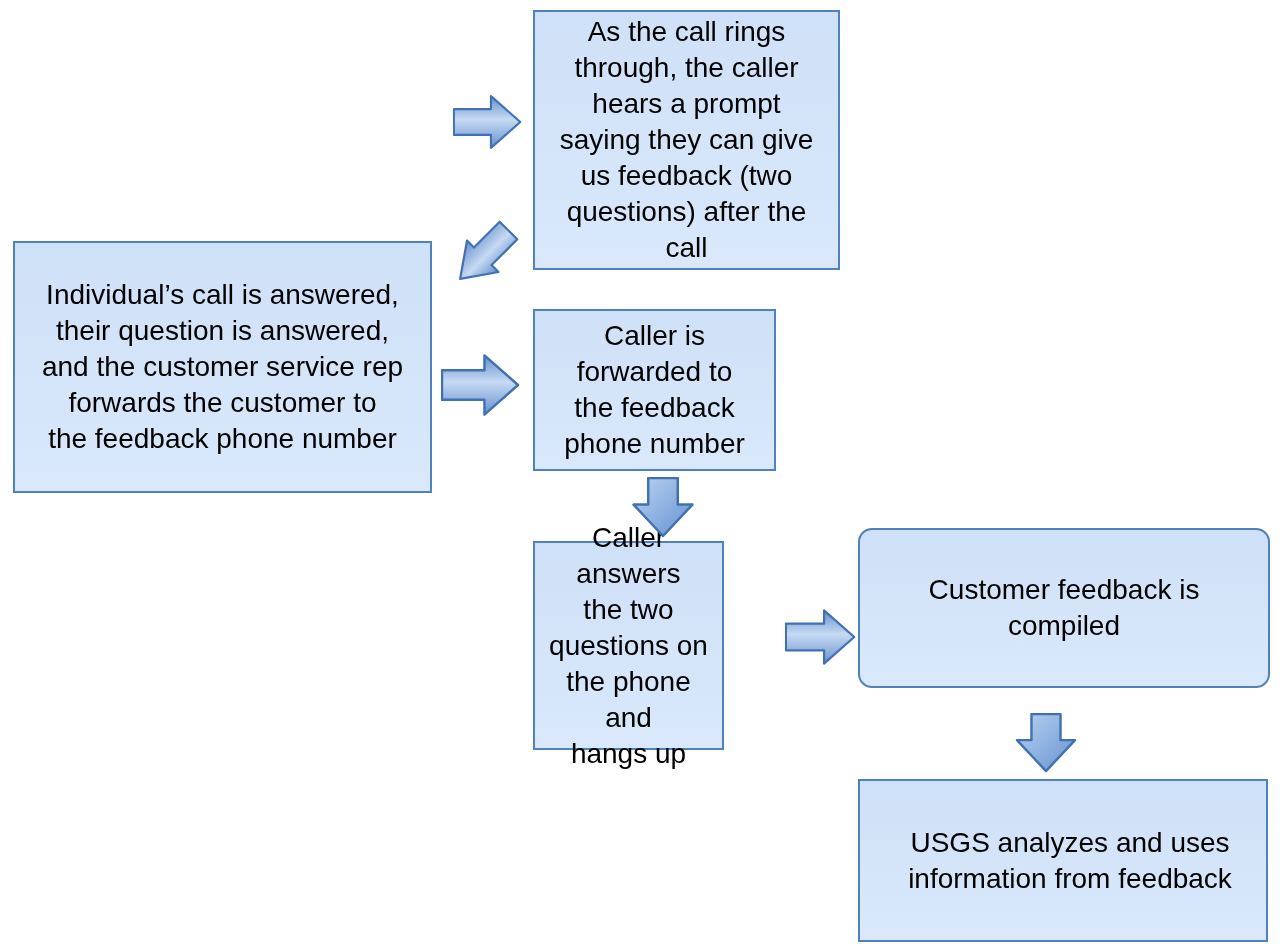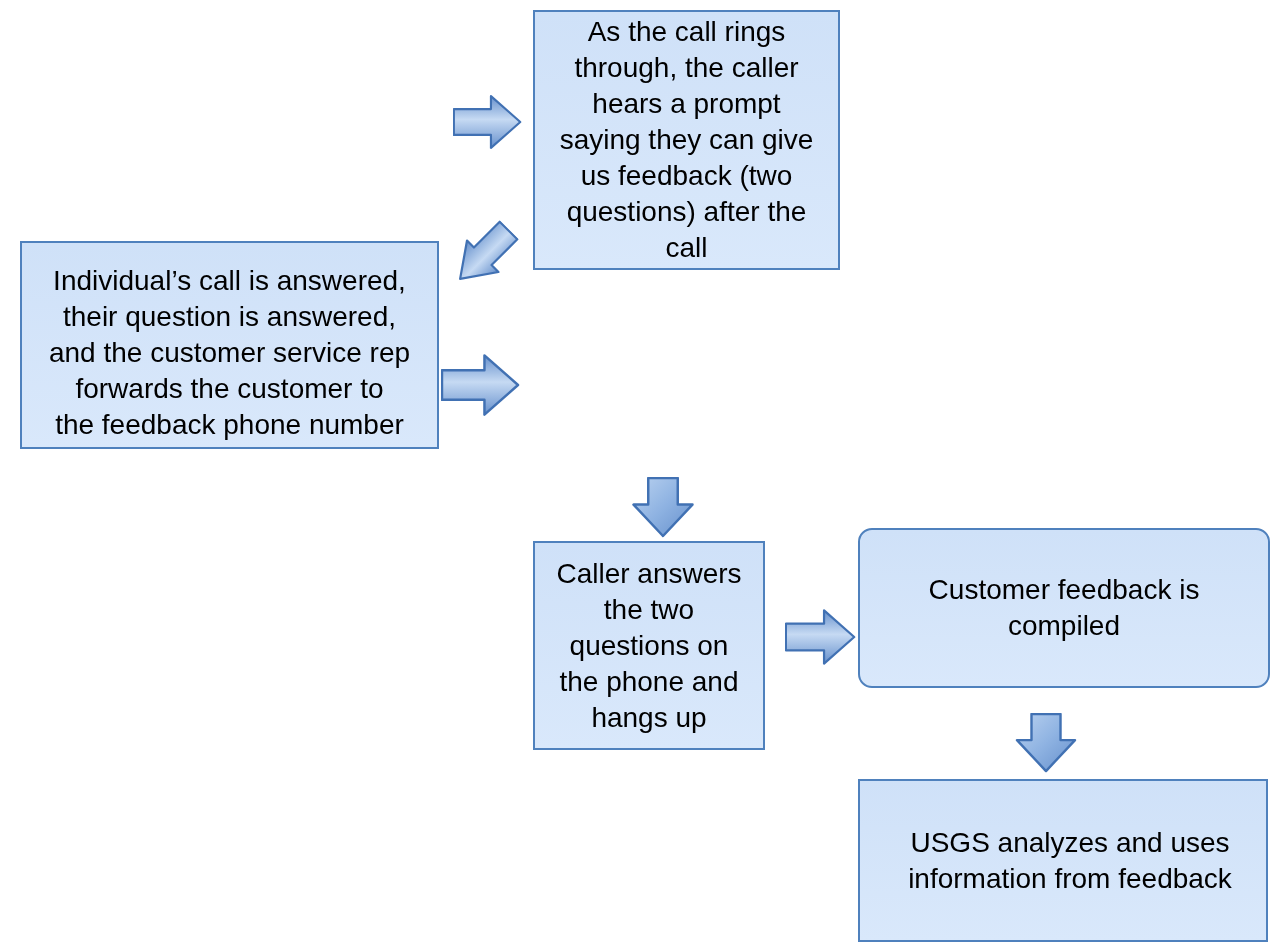--- a/index.html
+++ b/index.html
@@ -65,30 +65,36 @@
   <div class="fc-box" style="left:533px; top:10px; width:307px; height:260px;">
     <div class="fc-text">As the call rings
 through, the caller
 hears a prompt
 saying they can give
 us feedback (two
 questions) after the
 call</div>
   </div>
 
-  <div class="fc-box" style="left:20px; top:241px; width:419px; height:208px;align-items:flex-end;">
+  <div class="fc-box" style="left:13px; top:241px; width:419px; height:252px;">
     <div class="fc-text">Individual’s call is answered,
 their question is answered,
 and the customer service rep
 forwards the customer to
 the feedback phone number</div>
   </div>
 
+  <div class="fc-box" style="left:533px; top:309px; width:243px; height:162px;">
+    <div class="fc-text">Caller is
+forwarded to
+the feedback
+phone number</div>
+  </div>
 
-  <div class="fc-box" style="left:533px; top:541px; width:232px; height:209px;">
+  <div class="fc-box" style="left:533px; top:541px; width:191px; height:209px;">
     <div class="fc-text">Caller answers
 the two
 questions on
 the phone and
 hangs up</div>
   </div>
 
   <div class="fc-box" style="left:858px; top:528px; width:412px; height:160px;border-radius:14px;">
     <div class="fc-text">Customer feedback is
 compiled</div>

